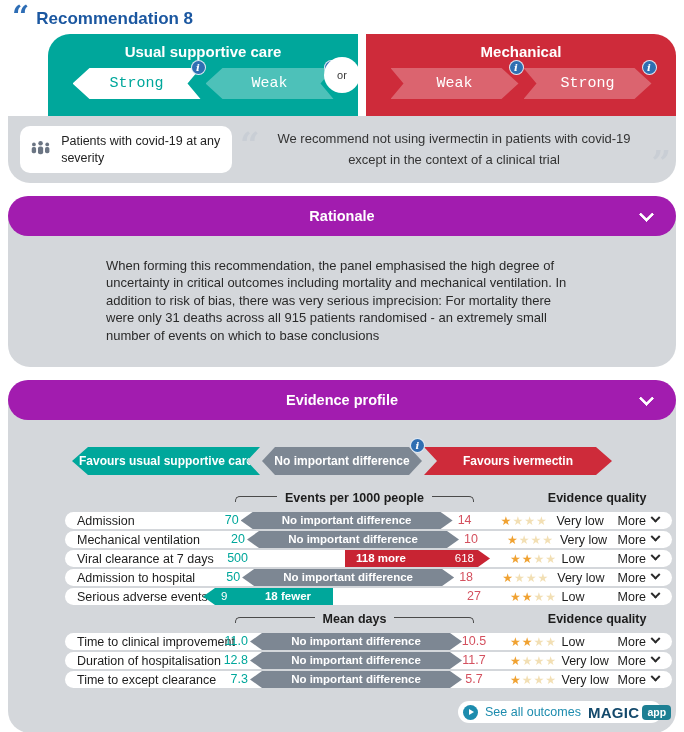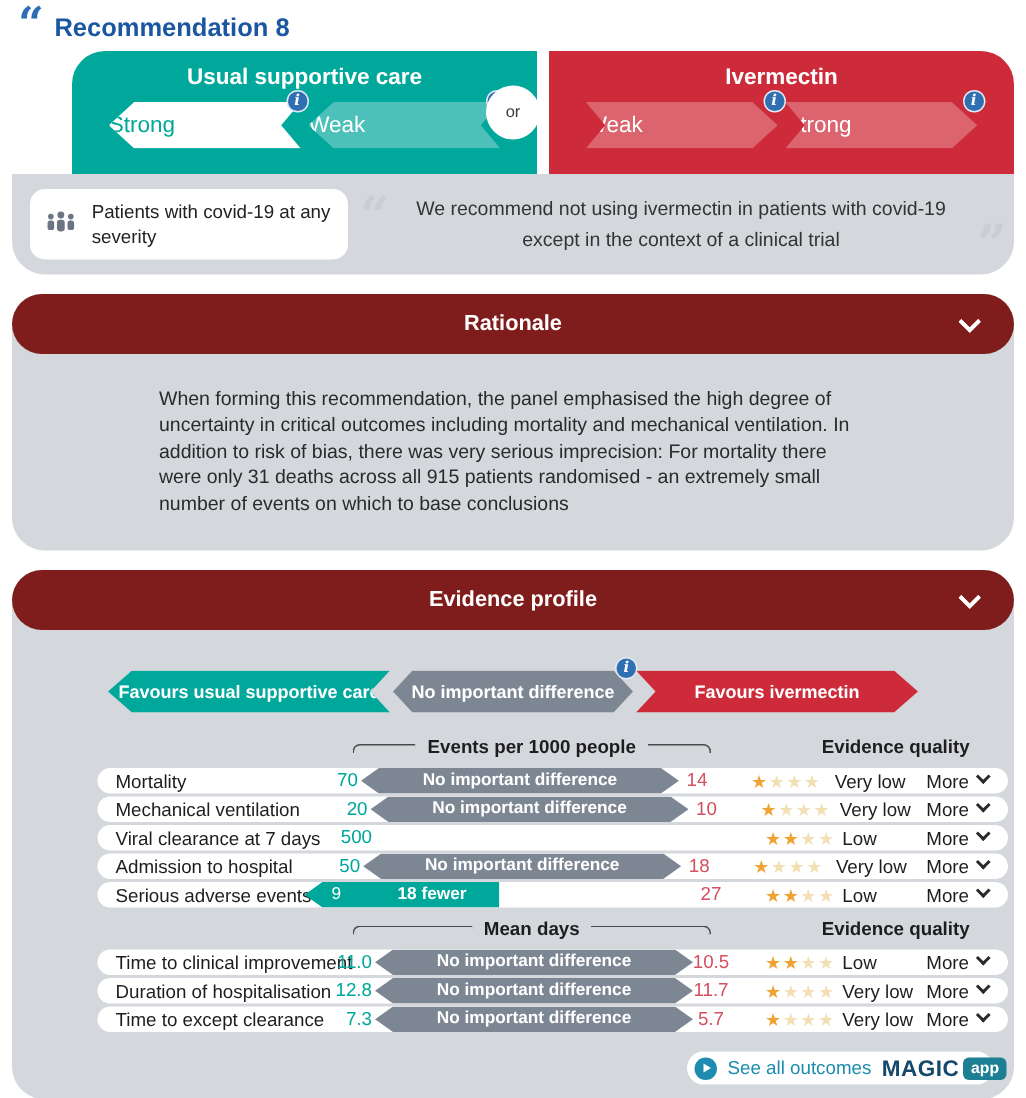--- a/index.html
+++ b/index.html
@@ -14,21 +14,21 @@
 
   
   .top-section { margin:4px 8px 0; position:relative; }
   .panels { display:flex; gap:8px;padding-left:40px; }
   .panel { flex:1; height:82px; padding-top:9px; }
   .panel-teal { background:#00A79B; border-radius:22px 0 0 0; }
   .panel-red  { background:#CE2B3A; border-radius:0 22px 0 0; }
   .panel-title { color:#fff; font-weight:bold; font-size:15px; text-align:center; }
   .arrow-row { display:flex; justify-content:center; gap:5px; margin-top:8px; }
   .arrow-wrap { position:relative; }
-  .arrow-btn { width:128px; height:31px; line-height:31px; text-align:left; font-size:15px; }
+  .arrow-btn { width:128px; height:31px; line-height:31px; text-align:center; font-size:15px;font-family:Liberation Mono, monospace; }
   .chev-left  { clip-path:polygon(0 50%, 17px 0, 100% 0, calc(100% - 13px) 50%, 100% 100%, 17px 100%); }
   .chev-right { clip-path:polygon(0 0, calc(100% - 17px) 0, 100% 50%, calc(100% - 17px) 100%, 0 100%, 13px 50%); }
   .opt-strong-teal { background:#fff; color:#00A79B; }
   .opt-weak-teal   { background:rgba(255,255,255,.30); color:#fff; }
   .opt-red         { background:rgba(255,255,255,.27); color:#fff; }
   .info-icon { position:absolute; top:-8px; right:-5px; width:15px; height:15px; border-radius:50%;
     background:#2F6FB2; border:1px solid rgba(255,255,255,.85); color:#fff;
     font-family:"DejaVu Serif", serif; font-style:italic; font-weight:bold; font-size:10px;
     line-height:13px; text-align:center; z-index:3; }
   .or-circle { position:absolute; left:50%; top:23px; transform:translateX(-50%); width:36px; height:36px;
@@ -37,21 +37,21 @@
   .pop-box { background:#fff; border-radius:10px; width:212px; height:47px; display:flex; align-items:center; padding:0 10px; gap:10px; flex:none; }
   .pop-text { font-size:12.5px; color:#222; line-height:1.3; }
   .quote-row { flex:1; display:flex; align-items:center; padding-left:8px; }
   .bigquote { font-family:"DejaVu Serif", serif; font-weight:bold; font-size:34px; color:#C9CED5; letter-spacing:-3px; flex:none; }
   .q-open { align-self:flex-start; line-height:30px; }
   .q-close { align-self:flex-end; line-height:14px; }
   .quote-text { flex:1; text-align:center; font-size:13px; color:#333; line-height:1.55; padding:0 4px; }
 
   
   .section { margin:13px 8px 0; }
-  .section-header { position:relative; z-index:2; height:40px; background:#7f1d1d; border-radius:22px;
+  .section-header { position:relative; z-index:2; height:40px; background:#a21caf; border-radius:22px;
     color:#fff; font-weight:bold; text-align:center; line-height:40px; font-size:14.5px; cursor:pointer; }
   .hdr-chevron { position:absolute; right:24px; top:13px; width:11px; height:11px;
     border-right:3.5px solid #fff; border-bottom:3.5px solid #fff; transform:rotate(45deg); border-radius:1px; }
   .section-body { background:#D4D7DB; border-radius:0 0 22px 22px; margin-top:-20px; padding-top:20px; position:relative; z-index:1; }
 
   .rationale-text { width:472px; margin:21px auto 0; padding-bottom:23px; font-size:13px; color:#2a2a2a; line-height:1.34; }
 
   
   .legend { display:flex; gap:2px; width:540px; margin:27px auto 0; height:28px; }
   .legend .seg { height:28px; line-height:28px; text-align:center; color:#fff; font-weight:bold; font-size:12px; }
@@ -126,21 +126,21 @@
             <div class="arrow-btn chev-left opt-strong-teal">Strong</div>
             <span class="info-icon">i</span>
           </div>
           <div class="arrow-wrap">
             <div class="arrow-btn chev-left opt-weak-teal">Weak</div>
             <span class="info-icon">i</span>
           </div>
         </div>
       </div>
       <div class="panel panel-red">
-        <div class="panel-title">Ivermectin</div>
+        <div class="panel-title">Mechanical</div>
         <div class="arrow-row">
           <div class="arrow-wrap">
             <div class="arrow-btn chev-right opt-red">Weak</div>
             <span class="info-icon">i</span>
           </div>
           <div class="arrow-wrap">
             <div class="arrow-btn chev-right opt-red">Strong</div>
             <span class="info-icon">i</span>
           </div>
         </div>
@@ -200,21 +200,21 @@
           <div class="group-header">
             <div class="gh-spacer"></div>
             <div class="bracket">
               <div class="b-line b-left"></div>
               <div class="b-label">Events per 1000 people</div>
               <div class="b-line b-right"></div>
             </div>
             <div class="gh-quality">Evidence quality</div>
           </div>
           <div class="row">
-            <div class="col-outcome">Mortality</div>
+            <div class="col-outcome">Admission</div>
             <div class="col-mid">
               <div class="val-left">70</div>
               <div class="nid">No important difference</div>
               <div class="val-right">14</div>
             </div>
             <div class="col-stars"><span class="star-on">★</span><span class="star-off">★</span><span class="star-off">★</span><span class="star-off">★</span></div>
             <div class="col-quality">Very low</div>
             <div class="col-more">
               <div>More</div>
               <div class="more-chev"></div>
@@ -231,20 +231,24 @@
             <div class="col-quality">Very low</div>
             <div class="col-more">
               <div>More</div>
               <div class="more-chev"></div>
             </div>
           </div>
           <div class="row">
             <div class="col-outcome">Viral clearance at 7 days</div>
             <div class="col-mid">
               <div class="val-left">500</div>
+              <div class="eff-more">
+                <div class="eff-bold">118 more</div>
+                <div>618</div>
+              </div>
             </div>
             <div class="col-stars"><span class="star-on">★</span><span class="star-on">★</span><span class="star-off">★</span><span class="star-off">★</span></div>
             <div class="col-quality">Low</div>
             <div class="col-more">
               <div>More</div>
               <div class="more-chev"></div>
             </div>
           </div>
           <div class="row">
             <div class="col-outcome">Admission to hospital</div>

